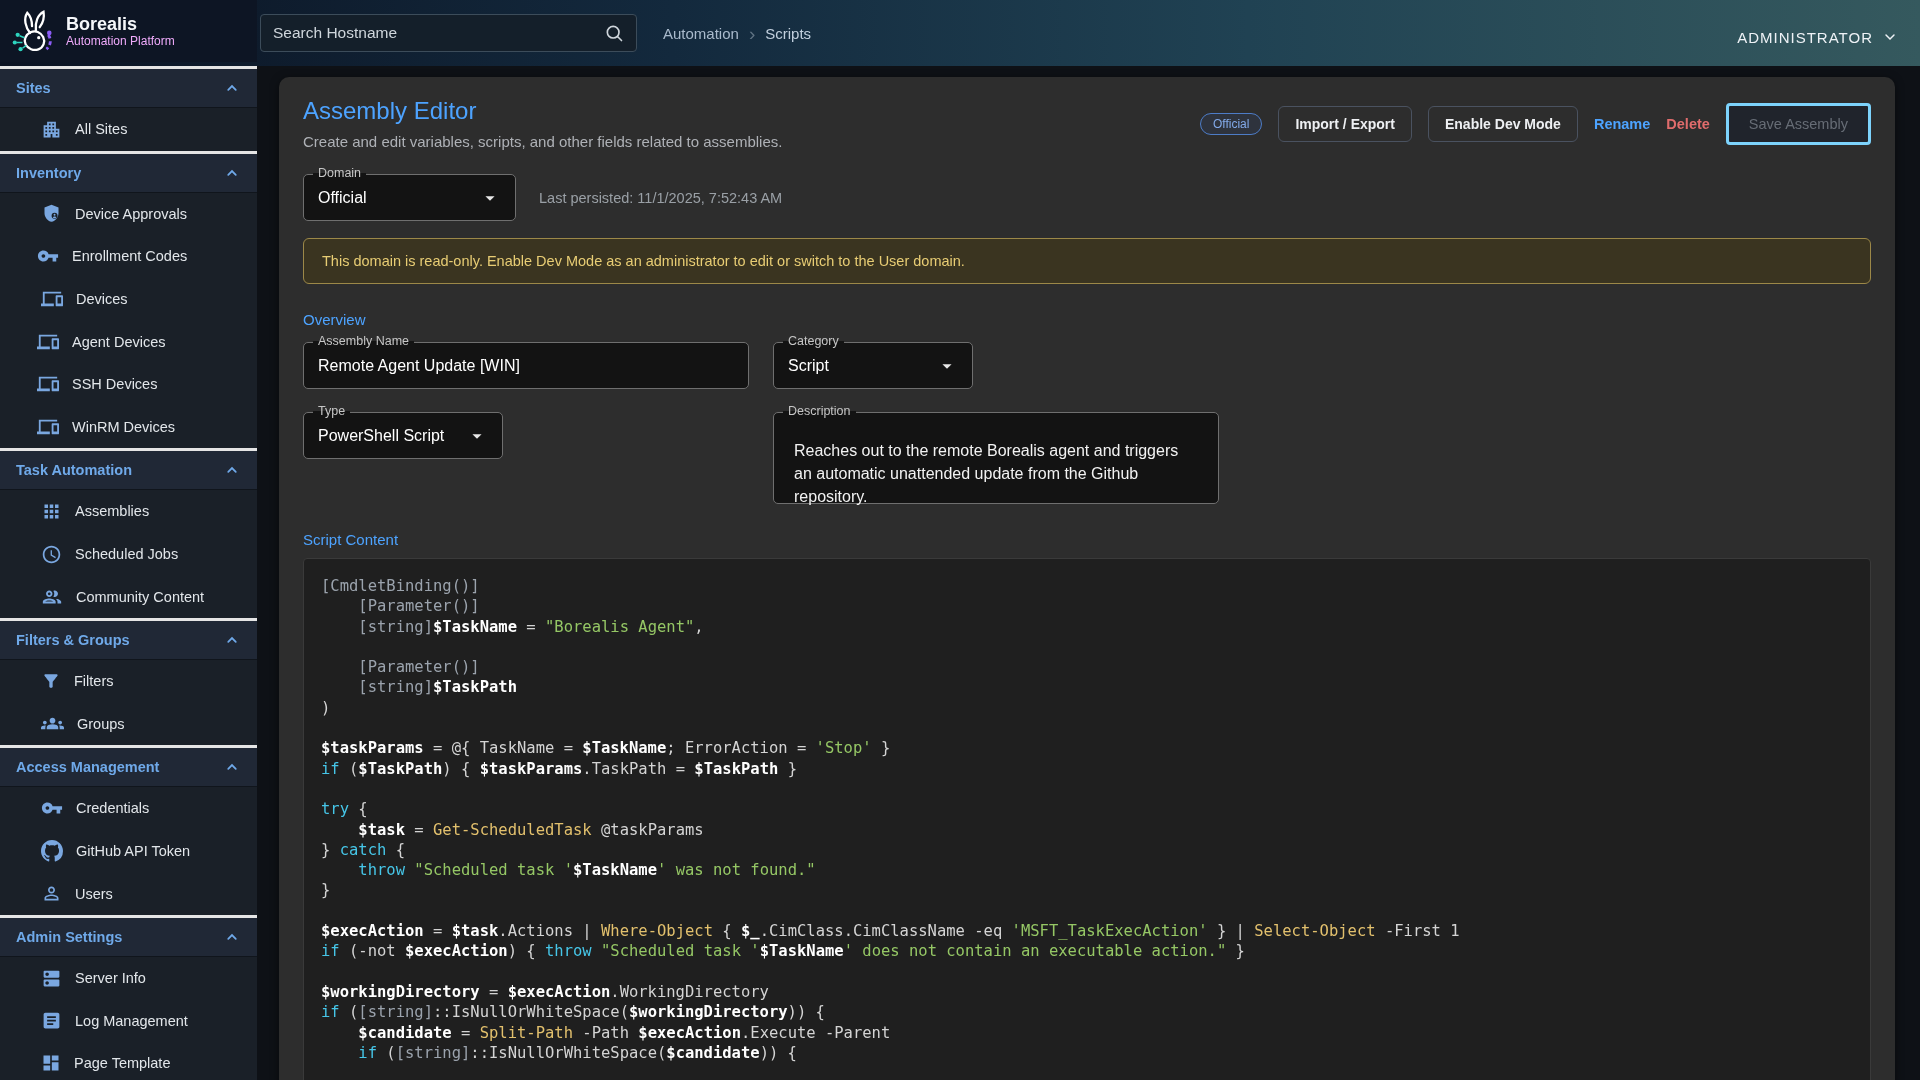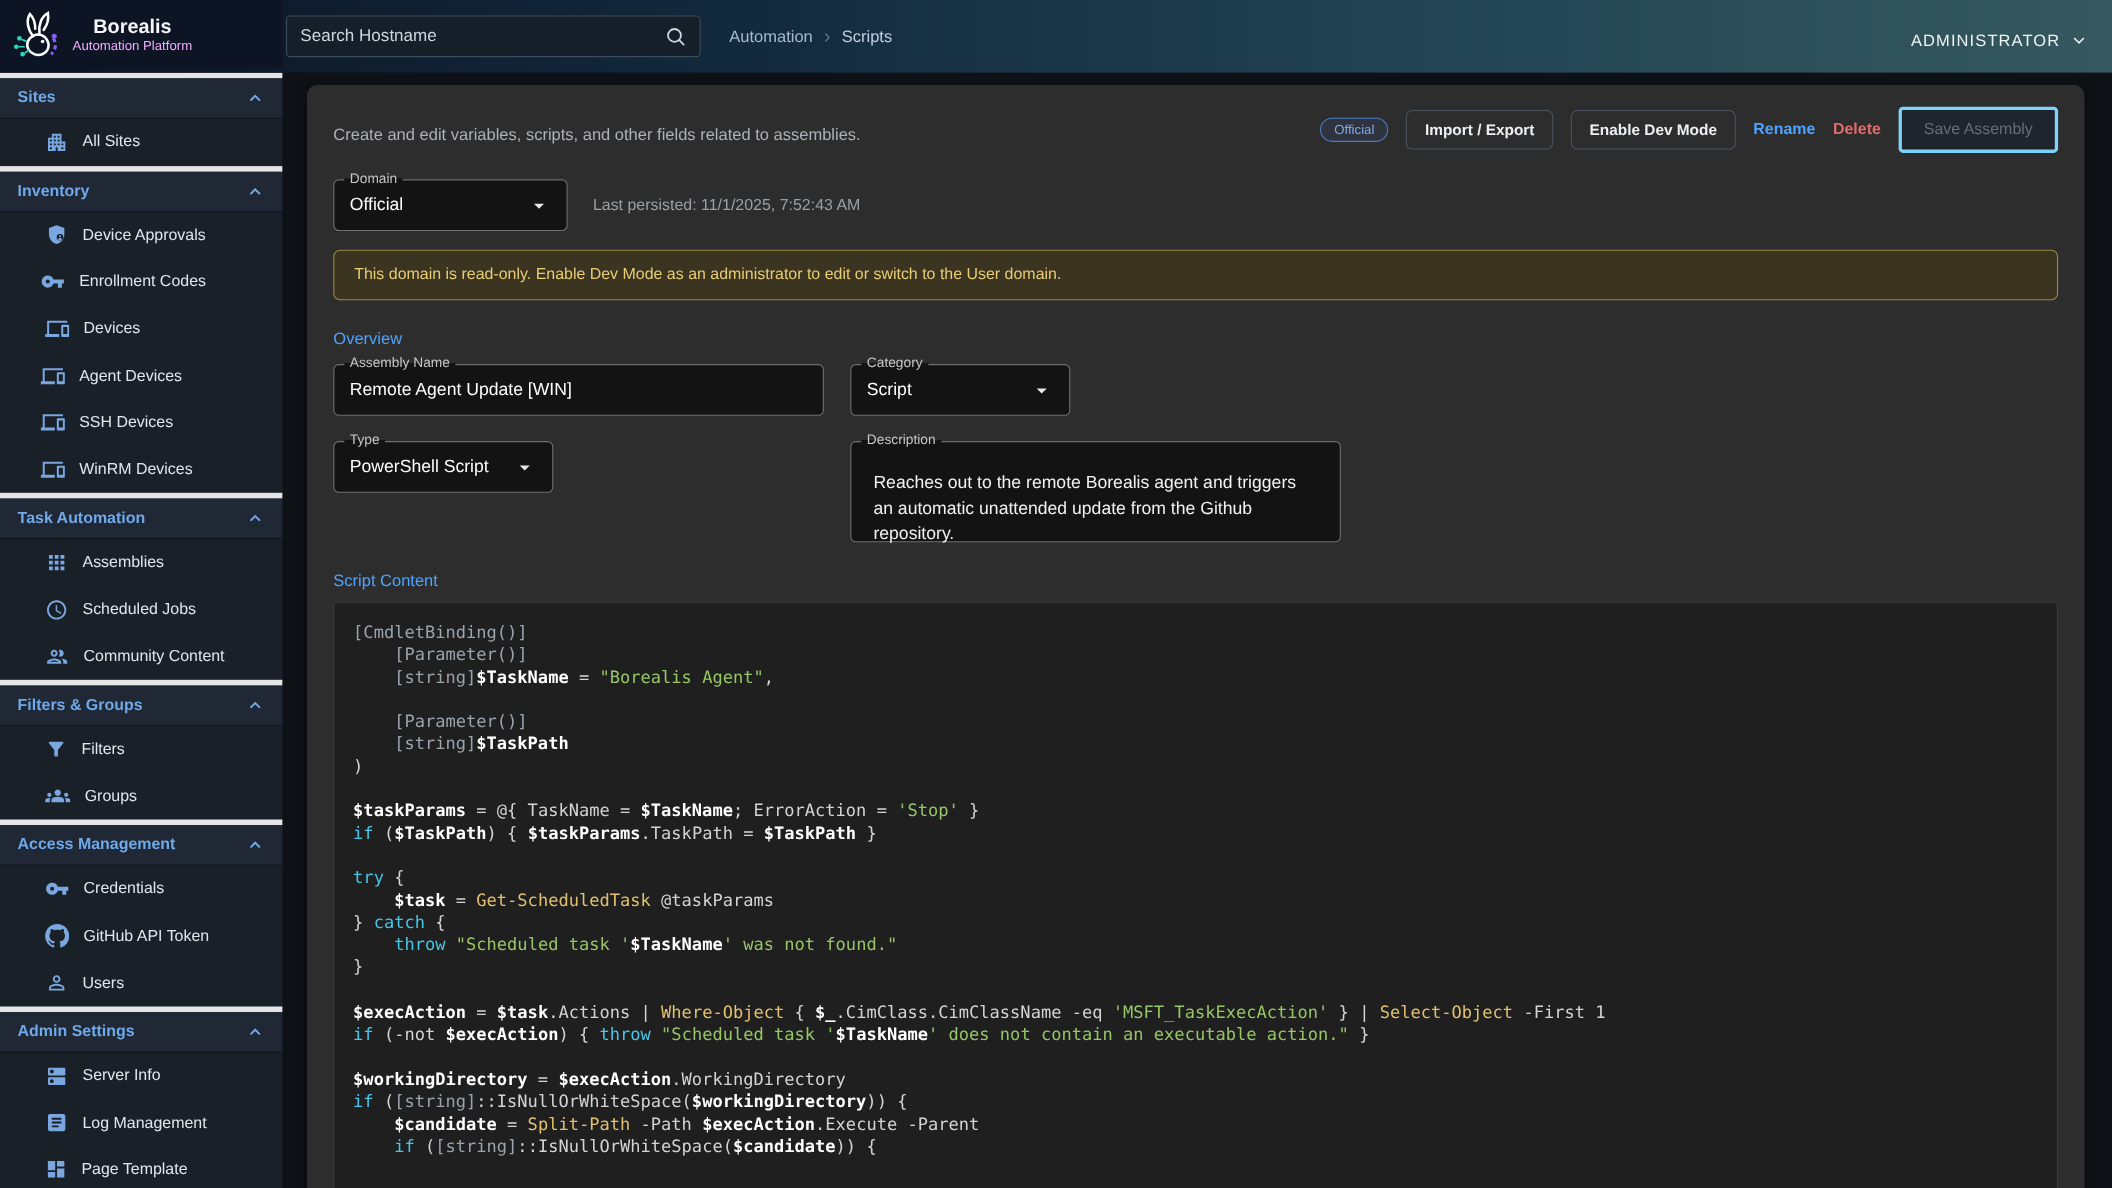--- a/index.html
+++ b/index.html
@@ -4,41 +4,41 @@
 <style>
   * { margin:0; padding:0; box-sizing:border-box; }
   html,body { width:1920px; height:1080px; overflow:hidden; background:#0e1116;
               font-family:"Liberation Sans", sans-serif; }
 
   
   .topbar { position:absolute; left:0; top:0; width:1920px; height:66px;
     background:linear-gradient(90deg,#0b1322 0%,#13293d 35%,#204253 65%,#35595e 100%); z-index:5;}
   .logo-area { position:absolute; left:0; top:0; width:257px; height:62px;
     background:#0d1524; display:flex; align-items:center; padding-left:10px; gap:10px;}
-  .brand-name { color:#f5f7fa; font-size:18px; font-weight:bold; line-height:20px;text-align:center;}
+  .brand-name { color:#f5f7fa; font-size:18px; font-weight:bold; line-height:20px;}
   .brand-tag { color:#f0abfc; font-size:12px; }
   .search-box { position:absolute; left:260px; top:14px; width:377px; height:38px;
     background:#141f2a; border:1px solid #3c4c5a; border-radius:4px;
     display:flex; align-items:center; padding:0 12px;}
   .search-box input { flex:1; background:transparent; border:none; outline:none;
     color:#e3e8ec; font-size:15.5px; font-family:"Liberation Sans",sans-serif;}
   .search-box input::placeholder { color:#cfd6dc; opacity:1;}
   .breadcrumb { position:absolute; left:663px; top:0; height:66px; display:flex;
     align-items:center; gap:10px; font-size:15px;}
   .bc-1 { color:#a9bacc; } .bc-sep { color:#5f7282; font-size:19px; line-height:15px;}
   .bc-2 { color:#c2d0de; }
   .admin-menu { position:absolute; right:22px; top:4px; height:66px; display:flex;
     align-items:center; gap:9px; color:#eef2f6; font-size:15px; letter-spacing:1px; cursor:pointer;}
 
   
   .sidebar { position:absolute; left:0; top:66px; width:257px; bottom:0;
     background:#1a2028; overflow:hidden; }
   .sb-header { height:42px; background:#202836; display:flex; align-items:center;
     justify-content:space-between; padding:0 16px; border-bottom:1px solid #10151c;
-    border-top:5px solid #e5e5e5;}
+    border-top:3px solid #e5e5e5;}
   .sb-header span { color:#6fa9e9; font-size:14.5px; font-weight:bold;}
   .sb-item { height:42.6px; display:flex; align-items:center; gap:13px; padding-left:41px;
     cursor:pointer;}
   .sb-item.ind { padding-left:37px; }
   .sb-item .lbl { color:#e2e6ea; font-size:14.5px; }
   .icon svg { display:block; }
 
   
   .main { position:absolute; left:257px; top:66px; right:0; bottom:0; background:#0e1116;
     overflow:hidden;}
@@ -341,20 +341,21 @@
         <span class="lbl">Page Template</span>
       </div>
     </div>
 </div>
 
 <div class="main">
   <div class="card">
 
     <div class="head-row">
       <div>
+        <div class="page-title">Assembly Editor</div>
         <div class="page-sub">Create and edit variables, scripts, and other fields related to assemblies.</div>
       </div>
       <div class="actions">
         <span class="badge-official">Official</span>
         <button class="btn-outline">Import / Export</button>
         <button class="btn-outline">Enable Dev Mode</button>
         <button class="btn-text btn-rename">Rename</button>
         <button class="btn-text btn-delete">Delete</button>
         <button class="btn-save">Save Assembly</button>
       </div>

